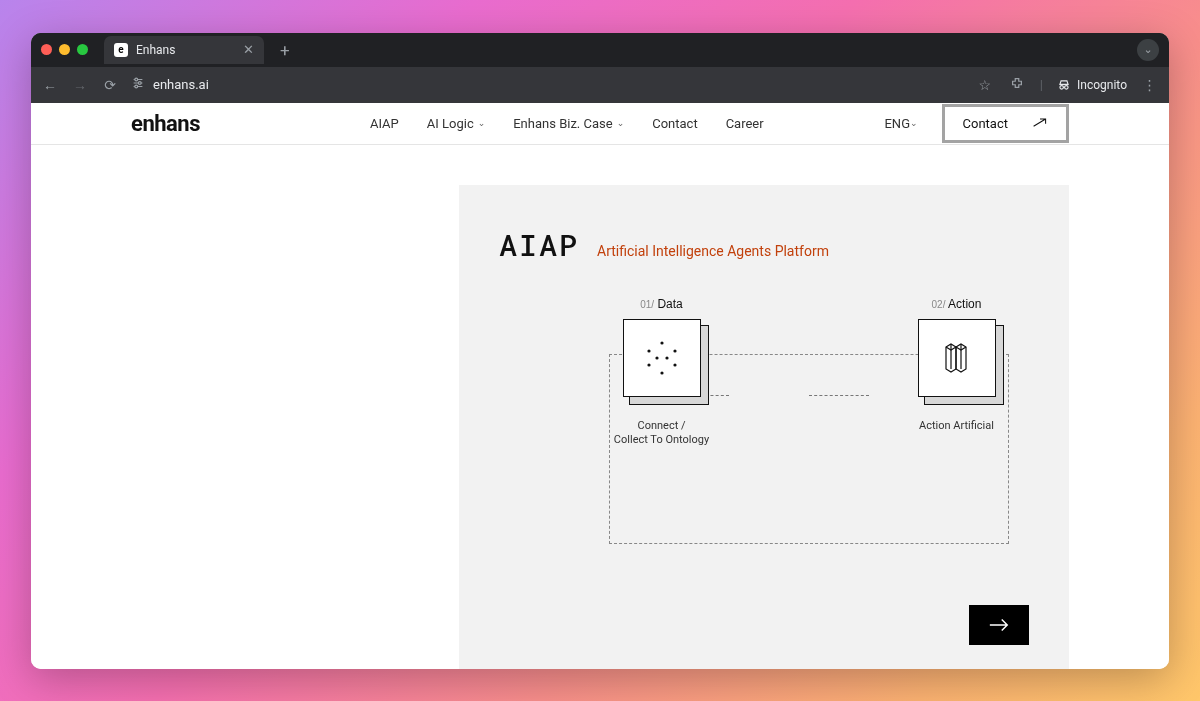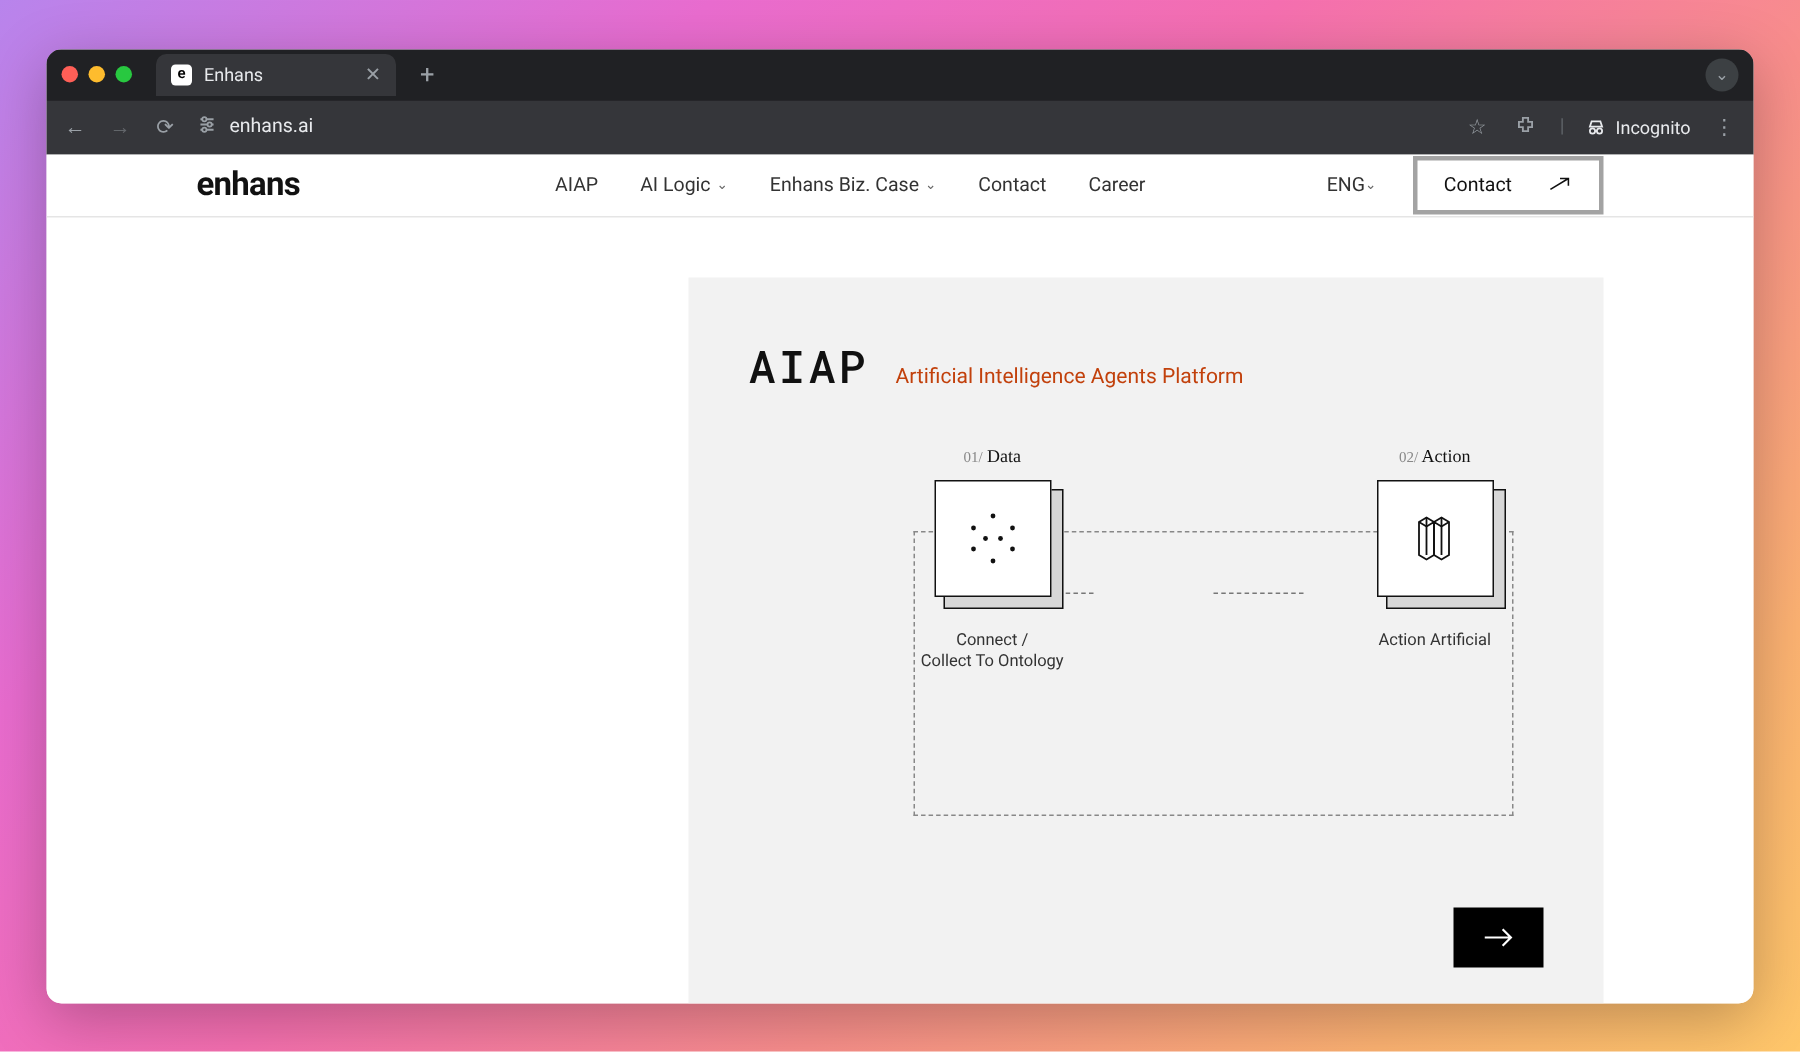--- a/index.html
+++ b/index.html
@@ -46,21 +46,21 @@
   .contact-btn svg{width:16px;height:10px}
   .hero-wrap{flex:1;display:flex;justify-content:flex-end;padding:40px 100px 0 0; position:relative;}
   .hero-card{width:610px;background:#f2f2f2;padding:40px 40px 70px 40px;position:relative;}
   .hero-title-row{display:flex;align-items:baseline;gap:18px;}
   .hero-title{font-family:"Roboto Mono",Menlo,monospace;font-size:30px;font-weight:500;letter-spacing:2px;color:#111;}
   .hero-sub{font-size:14px;color:#c2410c;}
   .diagram-wrap{margin-top:55px;position:relative;height:280px;}
   .dotted-box{position:absolute;left:110px;top:35px;width:400px;height:190px;border:1px dashed #888;}
   .steps{position:absolute;left:110px;top:-22px;width:400px;display:flex;justify-content:space-between;}
   .step{width:105px;text-align:center;}
-  .step .cap{font-family:Liberation Serif, serif;font-size:12px;color:#111;}
+  .step .cap{font-family:Liberation Sans, sans-serif;font-size:12px;color:#111;}
   .step .cap .num{color:#888;font-size:10px;}
   .box{position:relative;margin:8px auto 0;width:78px;height:78px;}
   .box::before{ 
     content:"";position:absolute;left:6px;top:6px;width:78px;height:78px;
     background:#d7d7d7;border:1px solid #111;}
   .box-face{position:absolute;left:0;top:0;width:78px;height:78px;background:#fff;border:1px solid #111;display:flex;align-items:center;justify-content:center;}
   .box-face svg{width:46px;height:46px}
   .step .desc{font-size:11px;color:#333;margin-top:22px;line-height:1.35;}
   .next-btn{position:absolute;right:40px;bottom:24px;width:60px;height:40px;background:#000;display:flex;align-items:center;justify-content:center;}
   .next-btn svg{stroke:#fff;width:22px;height:14px}

